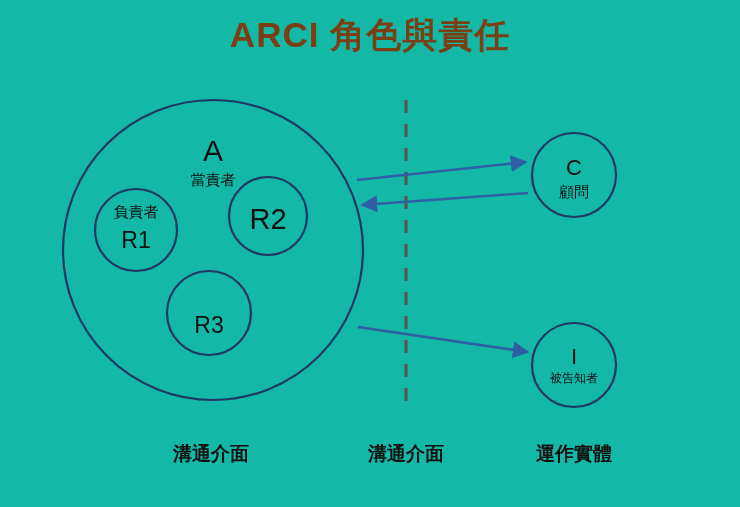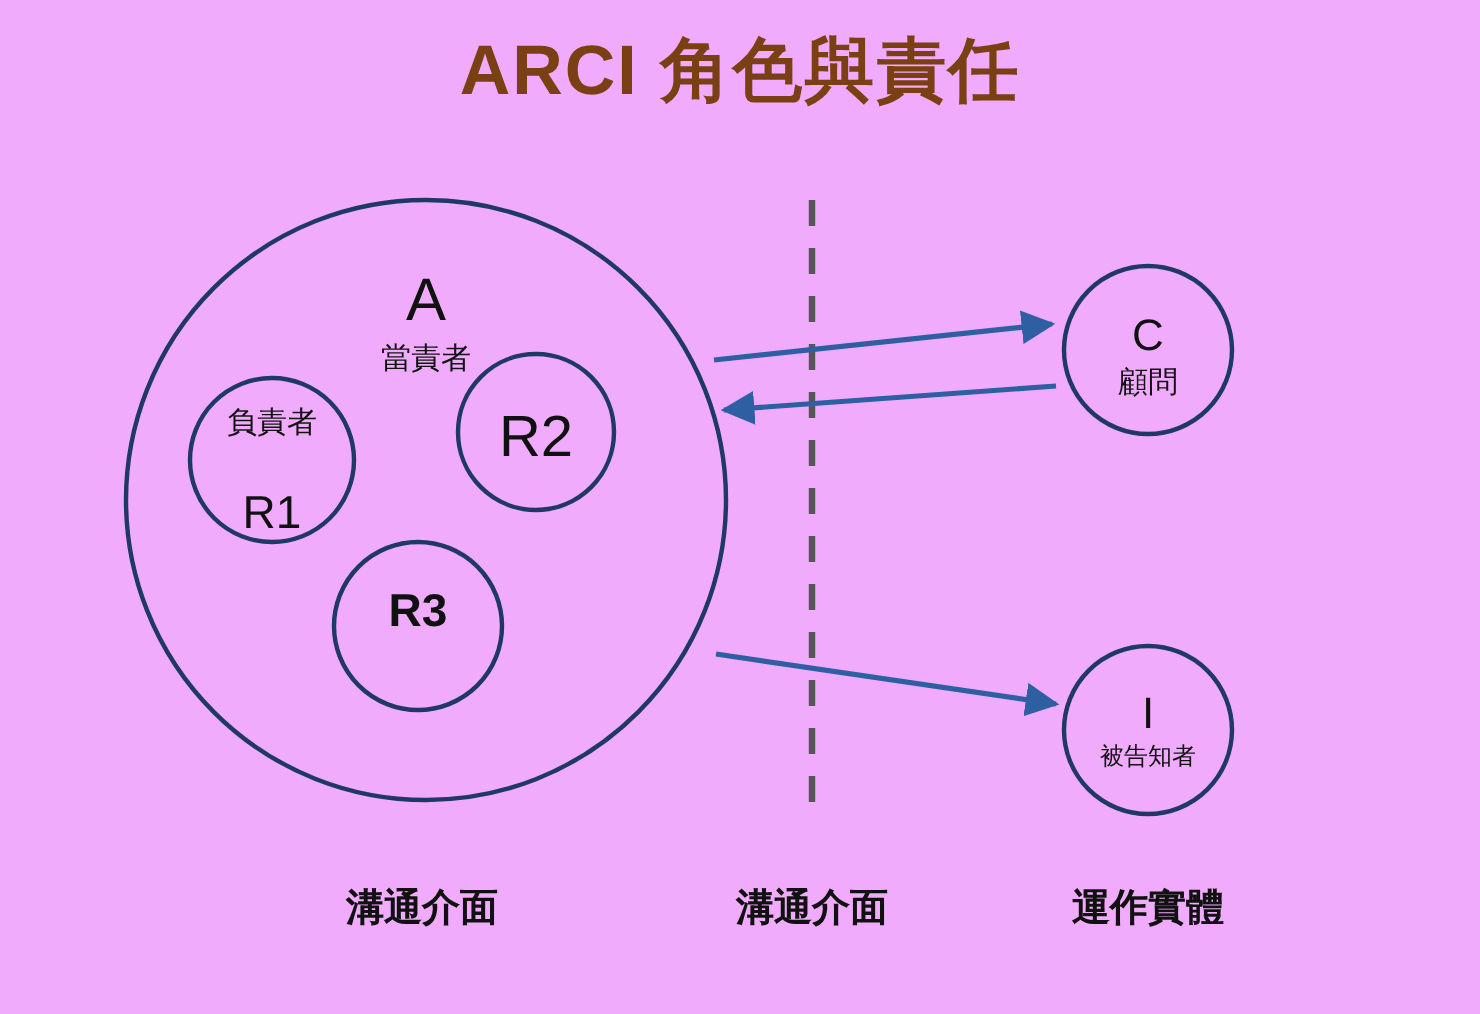--- a/index.html
+++ b/index.html
@@ -11,21 +11,21 @@
     width: 740px;
     height: 507px;
     font-family: "Liberation Sans", "DejaVu Sans", sans-serif;
     color: #000000;
     overflow: hidden;
   }
   #stage {
     position: relative;
     width: 740px;
     height: 507px;
-    background: #f0abfc;
+    background: #14b8a6;
   }
 
   
   .title {
     position: absolute;
     left: 0;
     top: 12px;
     width: 740px;
     text-align: center;
     font-size: 35px;
@@ -48,21 +48,21 @@
   .lbl {
     position: absolute;
     text-align: center;
     white-space: nowrap;
     line-height: 1.15;
     color: #111111;
   }
   .lbl-a-letter   { font-size: 30px; }
   .lbl-a-sub      { font-size: 15px; }
   .lbl-r1-sub     { font-size: 15px; }
-  .lbl-r1-letter  { font-size: 23px; margin-top: 16px; }
+  .lbl-r1-letter  { font-size: 23px; }
   .lbl-r2         { font-size: 29px; }
   .lbl-r3         { font-size: 23px; }
   .lbl-c-letter   { font-size: 22px; }
   .lbl-c-sub      { font-size: 15px; }
   .lbl-i-letter   { font-size: 22px; }
   .lbl-i-sub      { font-size: 12px; }
 
   .zone-label {
     position: absolute;
     text-align: center;
@@ -111,21 +111,21 @@
   </svg>
 
   <div class="lbl lbl-a-letter" style="left:163px; top:134px; width:100px;">A</div>
   <div class="lbl lbl-a-sub" style="left:163px; top:171px; width:100px;">當責者</div>
 
   <div class="lbl lbl-r1-sub" style="left:86px; top:203px; width:100px;">負責者</div>
   <div class="lbl lbl-r1-letter" style="left:86px; top:227px; width:100px;">R1</div>
 
   <div class="lbl lbl-r2" style="left:218px; top:203px; width:100px;">R2</div>
 
-  <div class="lbl lbl-r3" style="left:159px; top:292px; width:100px;font-weight:bold;">R3</div>
+  <div class="lbl lbl-r3" style="left:159px; top:312px; width:100px;">R3</div>
 
   <div class="lbl lbl-c-letter" style="left:524px; top:155px; width:100px;">C</div>
   <div class="lbl lbl-c-sub" style="left:524px; top:183px; width:100px;">顧問</div>
 
   <div class="lbl lbl-i-letter" style="left:524px; top:344px; width:100px;">I</div>
   <div class="lbl lbl-i-sub" style="left:514px; top:372px; width:120px;">被告知者</div>
 
   <div class="zone-label" style="left:136px; top:441px; width:150px;">溝通介面</div>
   <div class="zone-label" style="left:331px; top:441px; width:150px;">溝通介面</div>
   <div class="zone-label" style="left:499px; top:441px; width:150px;">運作實體</div>

